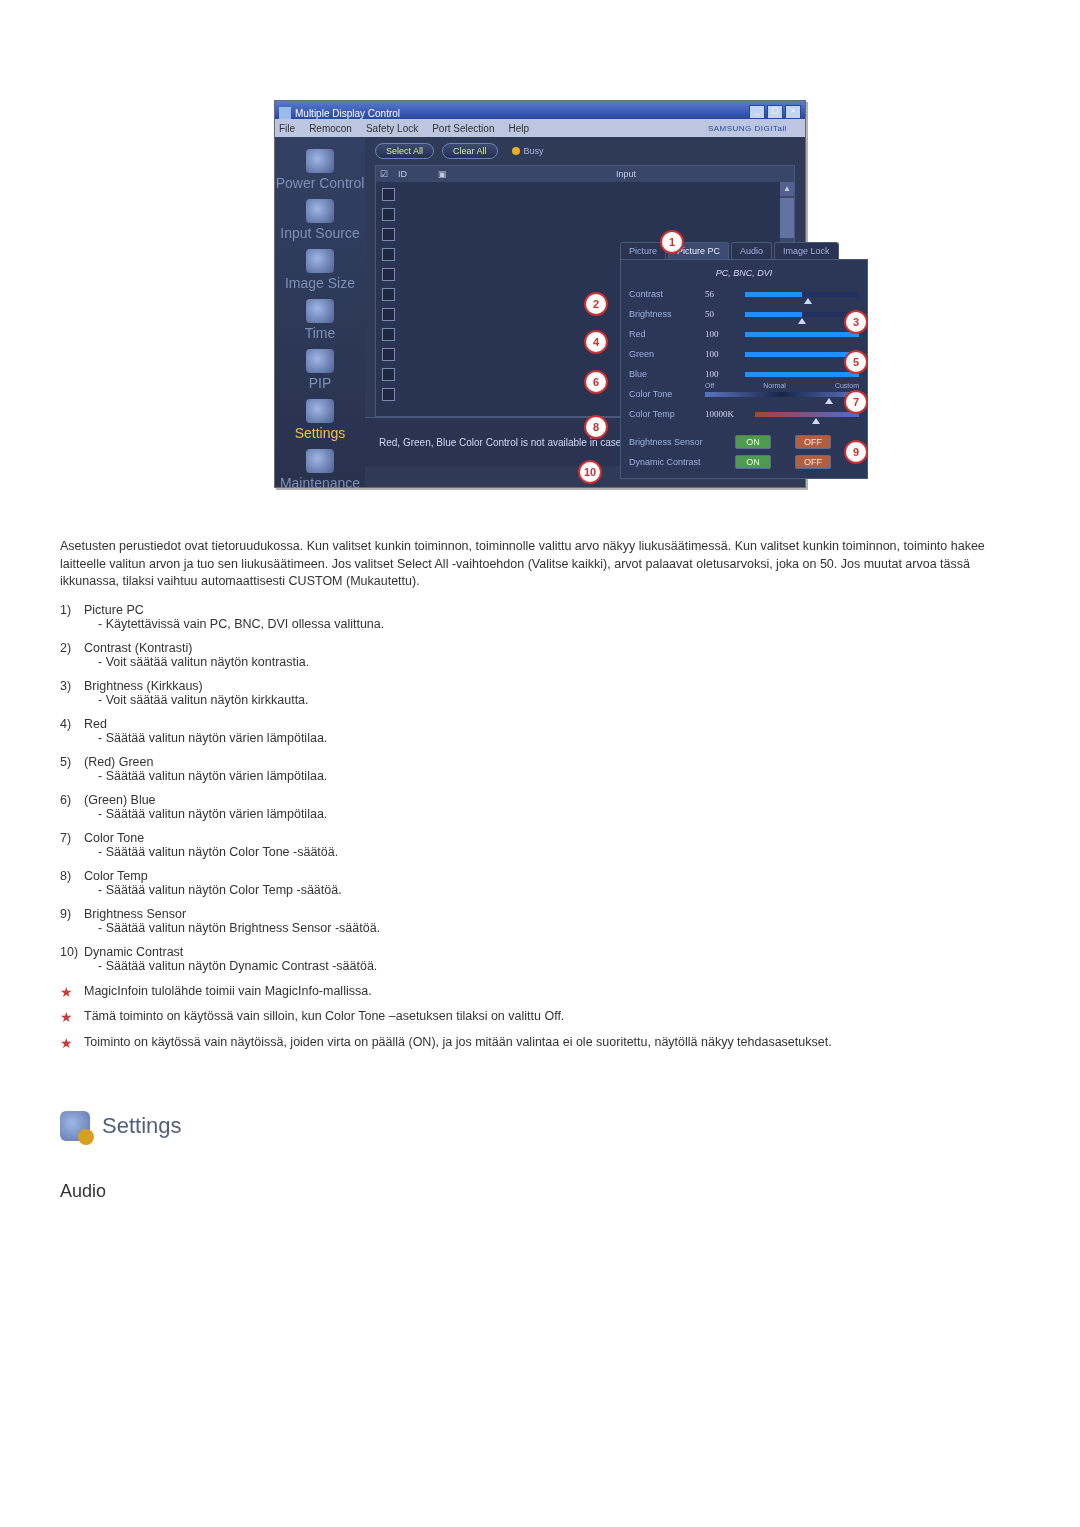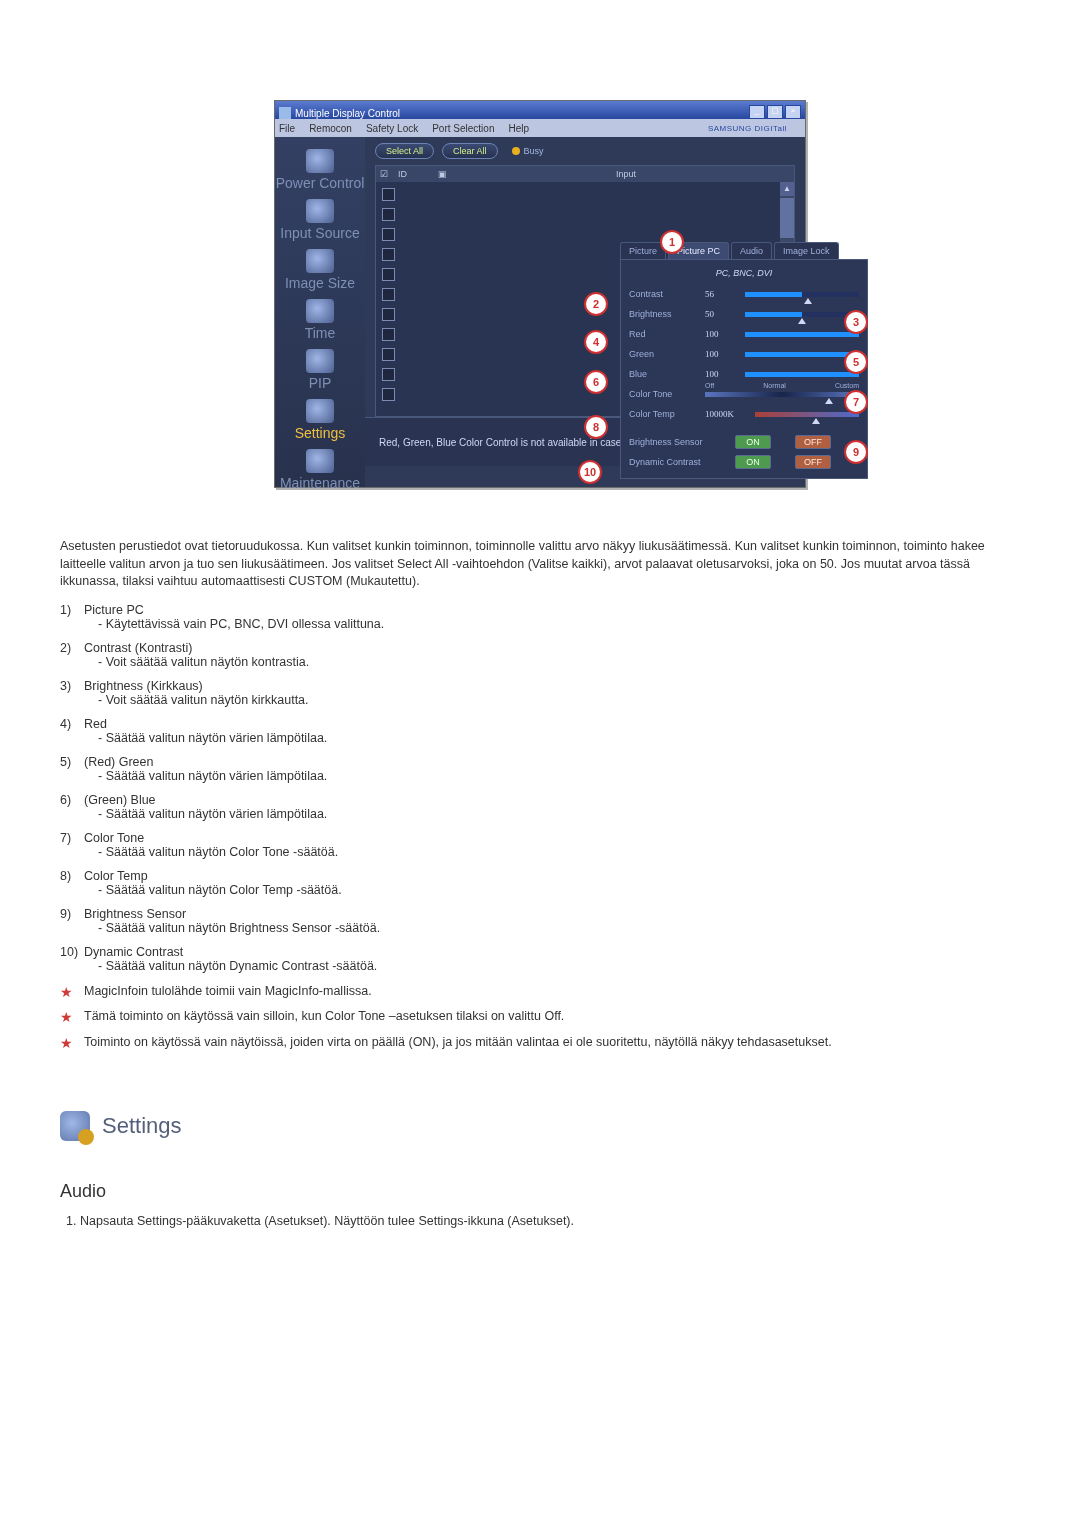--- a/index.html
+++ b/index.html
@@ -281,17 +281,14 @@
     <li>Tämä toiminto on käytössä vain silloin, kun Color Tone –asetuksen tilaksi on valittu Off.</li>
     <li>Toiminto on käytössä vain näytöissä, joiden virta on päällä (ON), ja jos mitään valintaa ei ole suoritettu, näytöllä näkyy tehdasasetukset.</li>
   </ul>
 
   <h2 class="settings">
     <span class="settings-icon"></span>
     <span>Settings</span>
   </h2>
 
   <h3 class="audio">Audio</h3>
-  <ol class="steps">
-    <li>Napsauta Settings-pääkuvaketta (Asetukset). Näyttöön tulee Settings-ikkuna (Asetukset).</li>
-  </ol>
 
 </div>
 
 </body></html>

